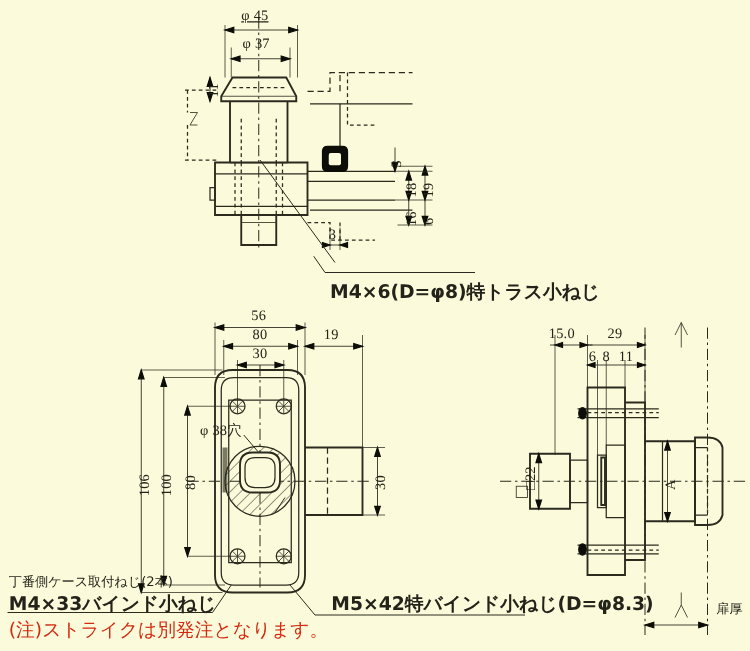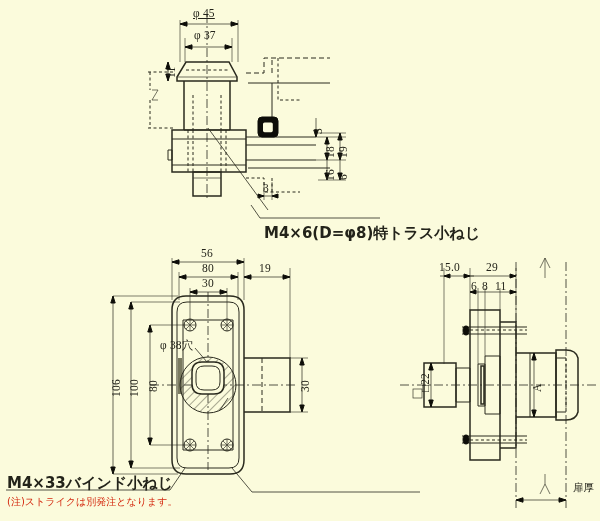--- a/index.html
+++ b/index.html
@@ -31,21 +31,21 @@
     font-family:"Liberation Serif", serif;
     font-size:11px;
     color:#23231a;
     white-space:nowrap;
     line-height:1;
     letter-spacing:0.2px;
   }
   .txt.num{font-size:11.5px;}
   .txt.jp{font-family:"DejaVu Sans", sans-serif;font-size:10.5px;letter-spacing:0px;}
   .txt.jpb{font-family:"DejaVu Sans", sans-serif;font-size:15px;font-weight:bold;letter-spacing:0px;}
-  .txt.note{font-family:"DejaVu Sans", sans-serif;font-size:10px;color:#d42a10;letter-spacing:0px;}
+  .txt.note{font-family:"DejaVu Sans", sans-serif;font-size:15px;color:#d42a10;letter-spacing:0px;}
   .txt.title{
     font-family:"DejaVu Sans", sans-serif;
     font-size:15.5px;color:#16160e;letter-spacing:0.5px;
   }
   .rot90{transform:rotate(-90deg);transform-origin:left top;}
 </style>
 </head>
 <body>
 
 <div id="sheet">
@@ -359,22 +359,24 @@
   <div class="txt num" style="left:202px;top:278px;">30</div>
   <div class="txt num" style="left:259px;top:263px;">19</div>
 
   <div class="txt num rot90" style="left:111px;top:397px;">106</div>
   <div class="txt num rot90" style="left:129px;top:397px;">100</div>
   <div class="txt num rot90" style="left:148px;top:392px;">80</div>
   <div class="txt num rot90" style="left:300px;top:392px;">30</div>
 
   <div class="txt num" style="left:160px;top:340px;">φ 38穴</div>
 
+  <div class="txt jp" style="left:7px;top:461px;">丁番側ケース取付ねじ(2本)</div>
   <div class="txt jpb" style="left:7px;top:476px;">M4×33バインド小ねじ</div>
 
+  <div class="txt jpb" style="left:265px;top:476px;">M5×42特バインド小ねじ(D=φ8.3)</div>
 
   <div class="txt num" style="left:439px;top:262px;">15.0</div>
   <div class="txt num" style="left:486px;top:262px;">29</div>
   <div class="txt num" style="left:471px;top:281px;">6</div>
   <div class="txt num" style="left:482px;top:281px;">8</div>
   <div class="txt num" style="left:495px;top:281px;">11</div>
 
   <div class="txt num rot90" style="left:420px;top:392px;">□22</div>
   <div class="txt num rot90" style="left:532px;top:392px;">A</div>
   <div class="txt jp" style="left:528px;top:482px;margin-left:45px;">扉厚</div>

